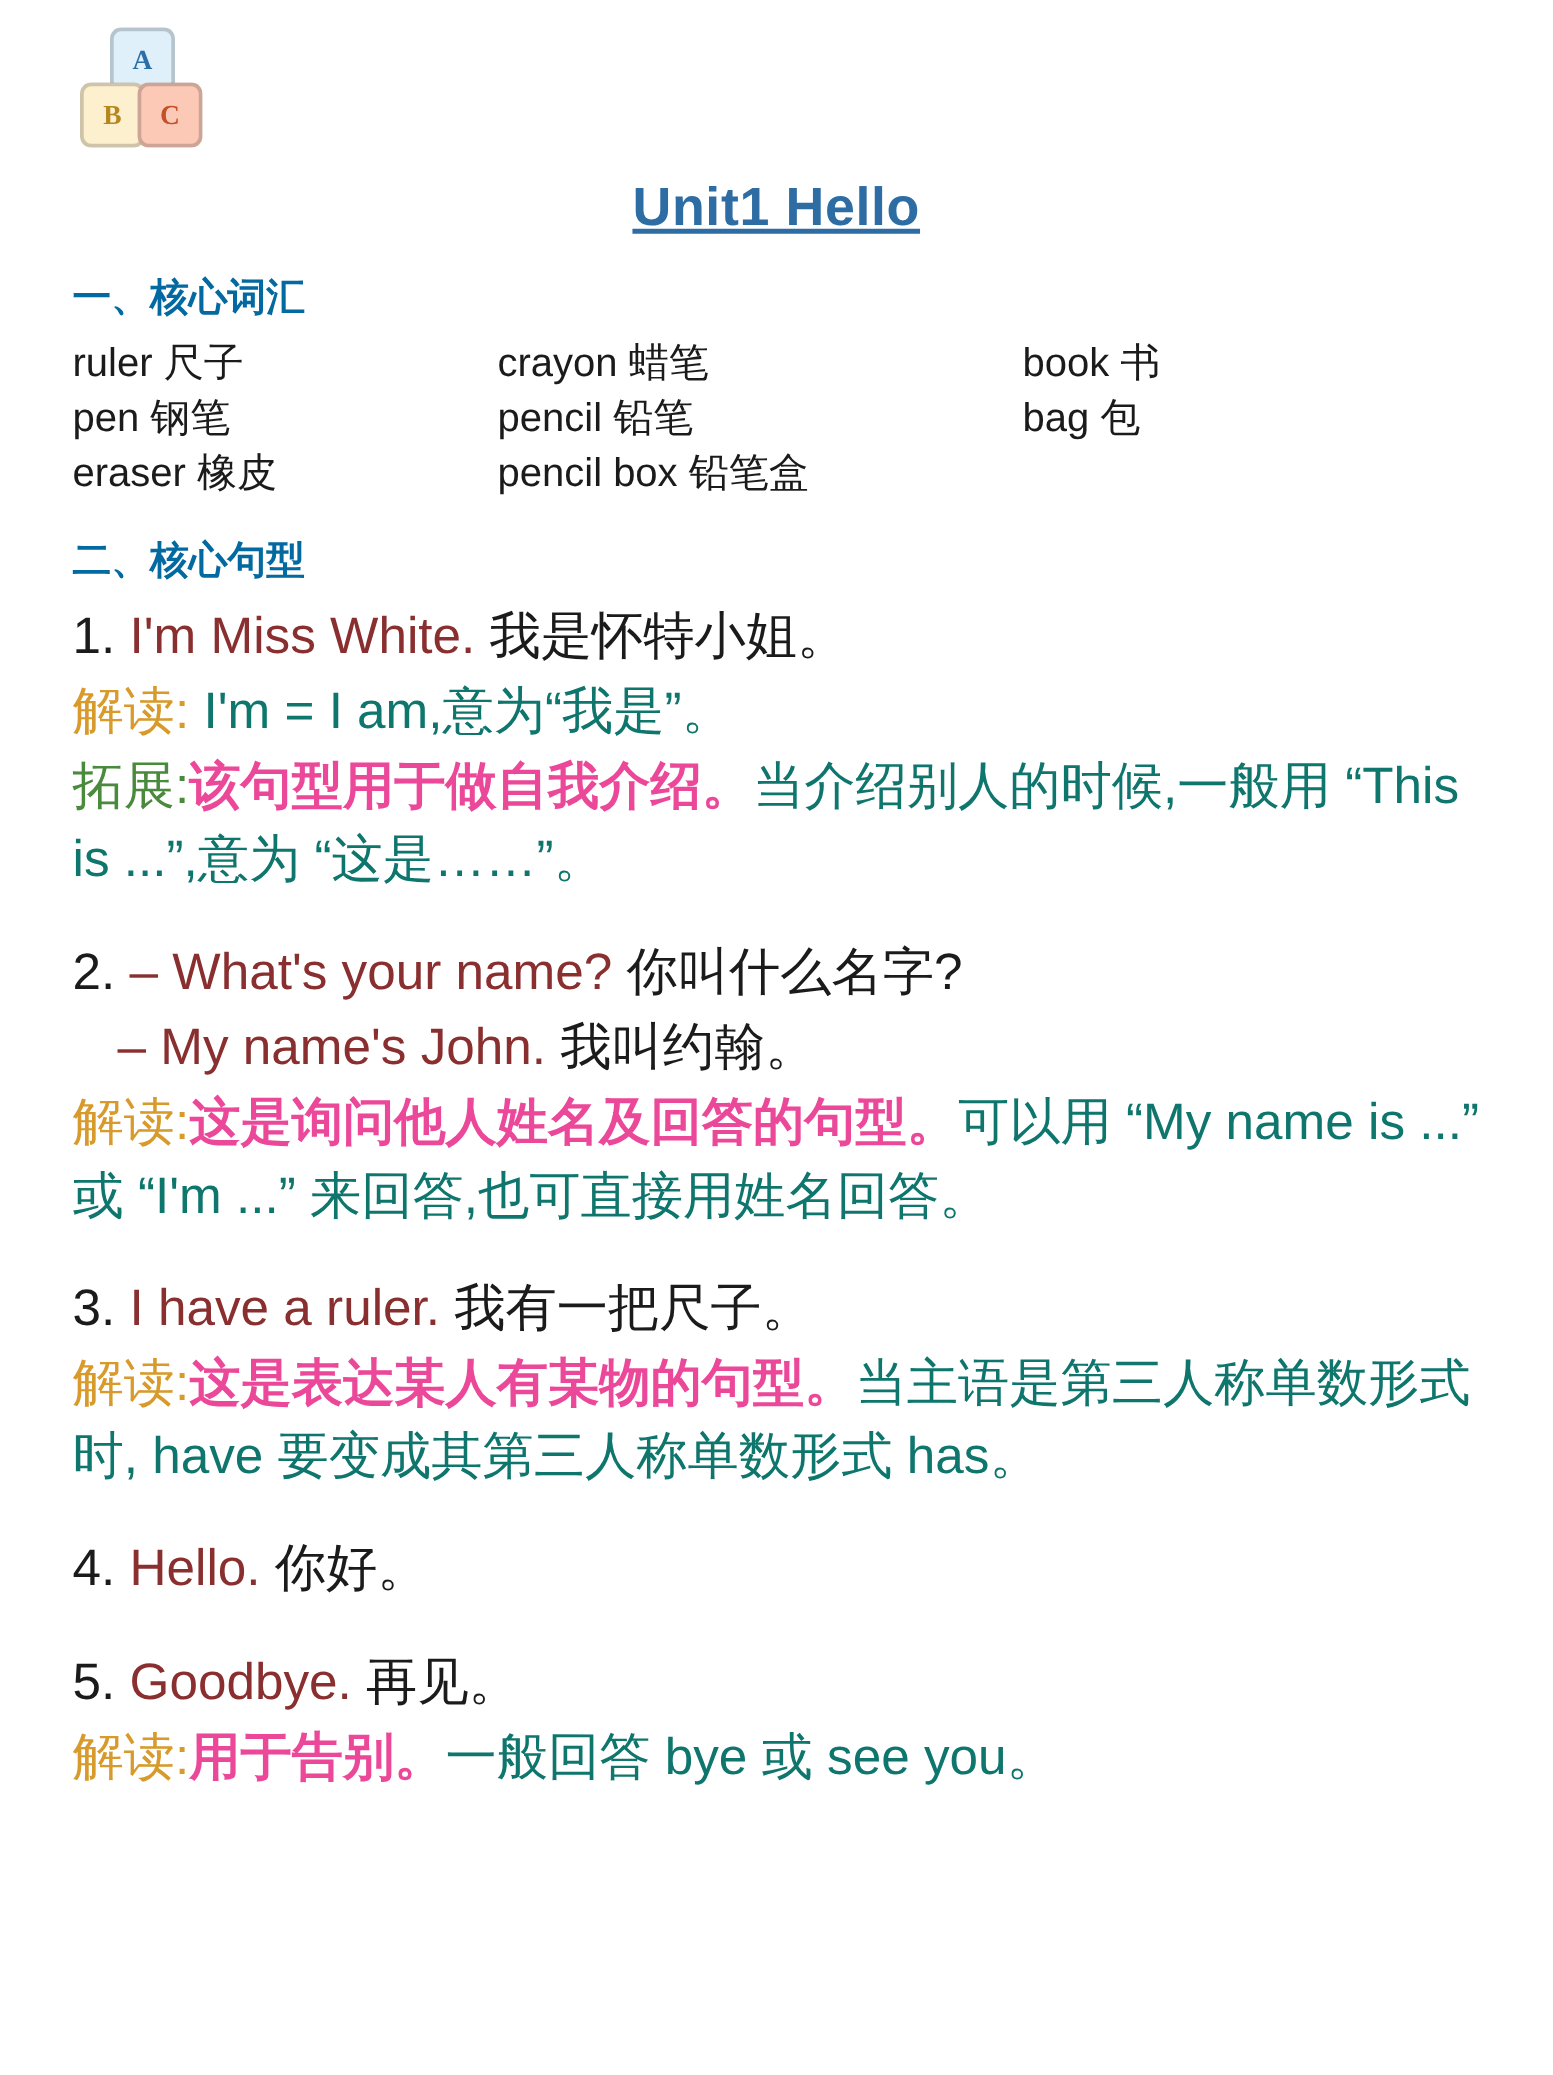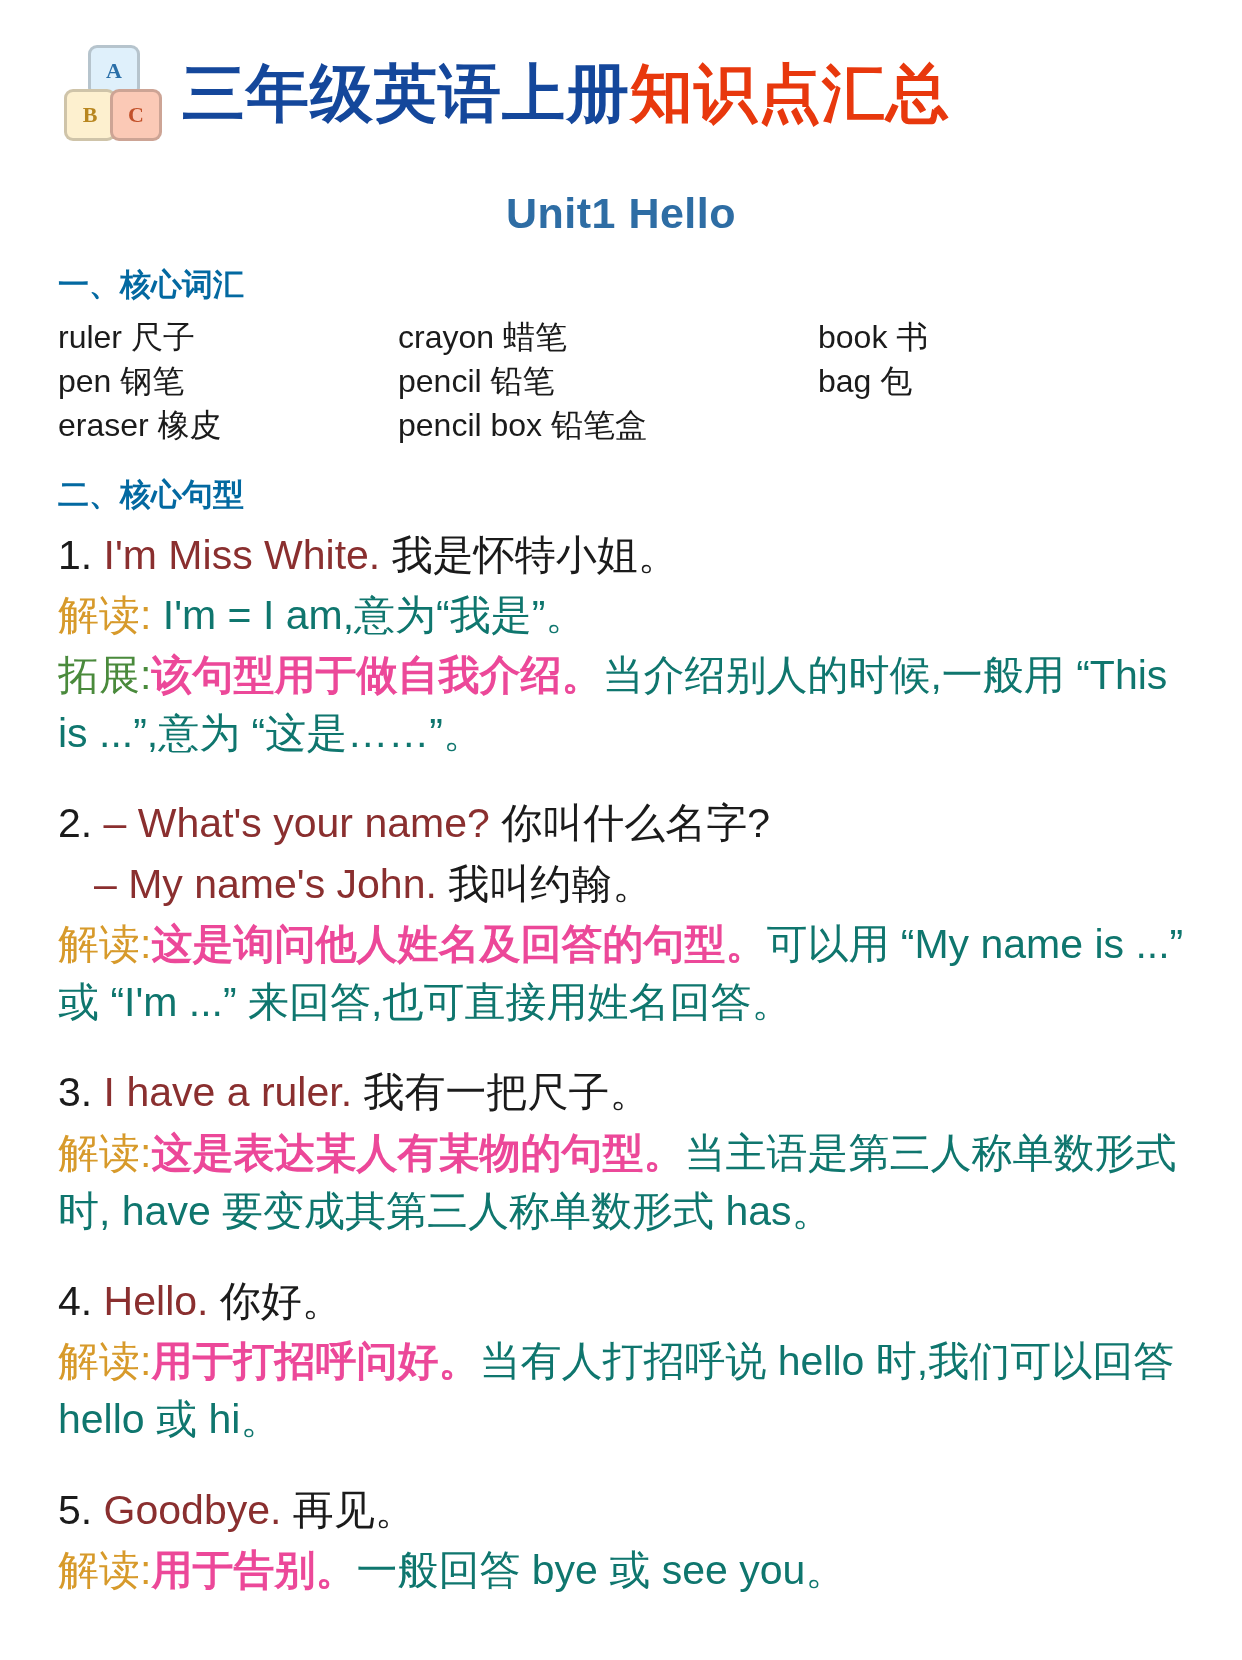--- a/index.html
+++ b/index.html
@@ -75,20 +75,21 @@
   .title-red { color: #e8380d; }
 
   
   .unit-title {
     text-align: center;
     color: #2e6da4;
     font-size: 43px;
     font-weight: bold;
     margin: 20px 0 26px 0;
     letter-spacing: 0.5px;
+    text-decoration: underline;
   }
 
   
   .section-head {
     color: #0369a1;
     font-size: 31px;
     font-weight: bold;
     margin: 26px 0 10px 0;
   }
 
@@ -122,23 +123,20 @@
 <body>
 
 <div class="page">
 
   <div class="header">
     <div class="blocks-icon">
       <div class="cube cube-a">A</div>
       <div class="cube cube-b">B</div>
       <div class="cube cube-c">C</div>
     </div>
-    <h1 class="title-main">
-      <span class="title-blue">三年级英语上册</span><span class="title-red">知识点汇总</span>
-    </h1>
   </div>
 
   <div class="unit-title">Unit1 Hello</div>
 
   <div class="section-head">一、核心词汇</div>
 
   <div class="vocab">
     <div>ruler 尺子</div>
     <div>crayon 蜡笔</div>
     <div>book 书</div>
@@ -194,23 +192,20 @@
       <span class="label-jd">解读:</span><span class="green-bold">这是表达某人有某物的句型。</span><span class="plain">当主语是第三人称单数形式时, have 要变成其第三人称单数形式 has。</span>
     </div>
   </div>
 
   <div class="sentence-block">
     <div class="line">
       <span class="num">4.</span>
       <span class="en">Hello.</span>
       <span class="cn">你好。</span>
     </div>
-    <div class="line">
-      <span class="label-jd">解读:</span><span class="green-bold">用于打招呼问好。</span><span class="plain">当有人打招呼说 hello 时,我们可以回答 hello 或 hi。</span>
-    </div>
   </div>
 
   <div class="sentence-block">
     <div class="line">
       <span class="num">5.</span>
       <span class="en">Goodbye.</span>
       <span class="cn">再见。</span>
     </div>
     <div class="line">
       <span class="label-jd">解读:</span><span class="green-bold">用于告别。</span><span class="plain">一般回答 bye 或 see you。</span>

